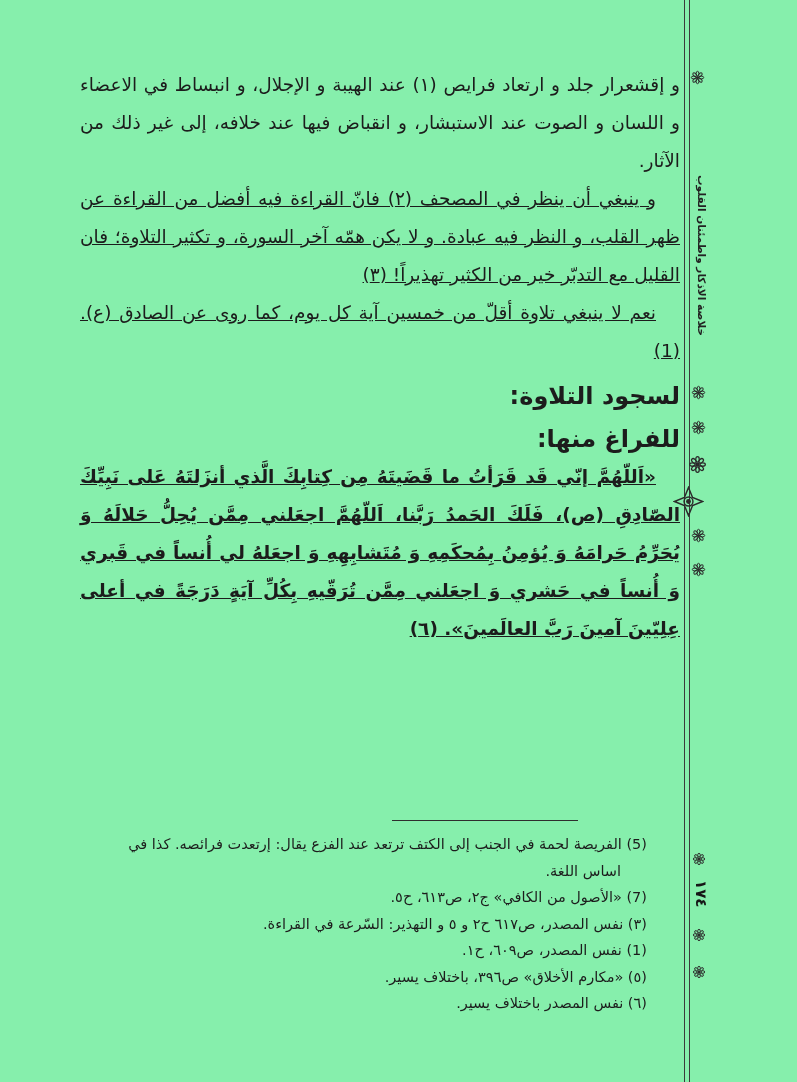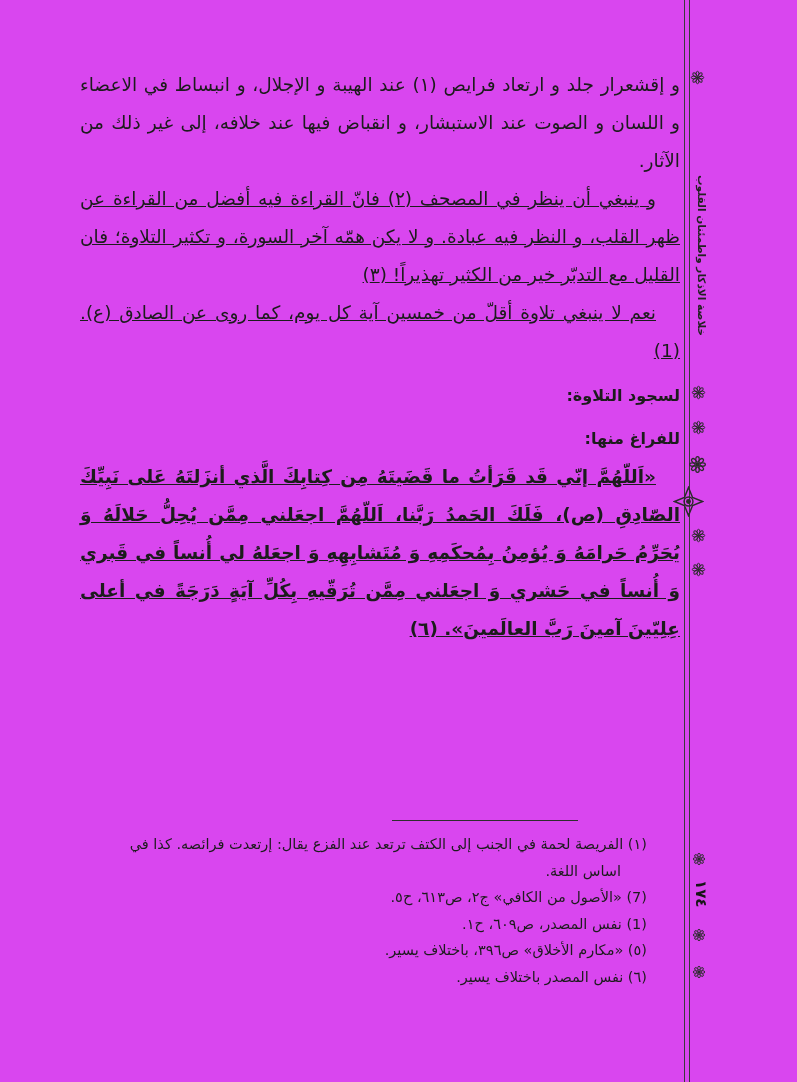--- a/index.html
+++ b/index.html
@@ -1,37 +1,37 @@
 <!DOCTYPE html>
 <html lang="ar"><head>
 <meta charset="utf-8">
 <style>
   * { margin:0; padding:0; box-sizing:border-box; }
   html,body { background:#e9e7e2; }
   .page {
     position:relative;
     width:797px; height:1082px;
     margin:0 auto;
-    background:#d946ef;
+    background:#86efac;
     overflow:hidden;
     direction:rtl;
     font-family:"DejaVu Sans", sans-serif;
     color:#1c1c1c;
   }
   
   .content {
     position:absolute;
     top:66px; right:117px; width:600px;
     text-align:justify;
     font-size:18.5px;
     line-height:38px;
   }
   .content p.indent { text-indent:24px;text-decoration:underline; }
   .heading {
-    font-size:16px;
+    font-size:24px;
     font-weight:bold;
     text-align:right;
     line-height:34px;
     margin-top:9px;
     margin-bottom:2px;
   }
   .quote { font-weight:bold; }
   
   .footnote-rule {
     position:absolute;
@@ -110,22 +110,23 @@
     <p class="indent">نعم لا ينبغي تلاوة أقلّ من خمسين آية كل يوم، كما روى عن الصادق (ع). (1)</p>
 
     <h2 class="heading">لسجود التلاوة:</h2>
 
     <h2 class="heading">للفراغ منها:</h2>
     <p class="quote indent">«اَللّهُمَّ إنّي قَد قَرَأتُ ما قَضَيتَهُ مِن كِتابِكَ الَّذي أنزَلتَهُ عَلى نَبِيِّكَ الصّادِقِ (ص)، فَلَكَ الحَمدُ رَبَّنا، اَللّهُمَّ اجعَلني مِمَّن يُحِلُّ حَلالَهُ وَ يُحَرِّمُ حَرامَهُ وَ يُؤمِنُ بِمُحكَمِهِ وَ مُتَشابِهِهِ وَ اجعَلهُ لي أُنساً في قَبري وَ أُنساً في حَشري وَ اجعَلني مِمَّن تُرَقّيهِ بِكُلِّ آيَةٍ دَرَجَةً في أعلى عِلِيّينَ آمينَ رَبَّ العالَمينَ». (٦)</p>
   </div>
 
   <div class="footnote-rule"></div>
   <div class="footnotes">
-    <p>(١) الفريصة لحمة في الجنب إلى الكتف ترتعد عند الفزع يقال: إرتعدت فرائصه. كذا في اساس اللغة.</p>
+    <p>(5) الفريصة لحمة في الجنب إلى الكتف ترتعد عند الفزع يقال: إرتعدت فرائصه. كذا في اساس اللغة.</p>
     <p>(7) «الأصول من الكافي» ج٢، ص٦١٣، ح٥.</p>
+    <p>(٣) نفس المصدر، ص٦١٧ ح٢ و ٥ و التهذير: السّرعة في القراءة.</p>
     <p>(1) نفس المصدر، ص٦٠٩، ح١.</p>
     <p>(٥) «مكارم الأخلاق» ص٣٩٦، باختلاف يسير.</p>
     <p>(٦) نفس المصدر باختلاف يسير.</p>
   </div>
 
   <div class="margin-rule"></div>
   <div class="spine-title">خلاصة الاذكار واطمئنان القلوب</div>
   <div class="page-number">١٧٤</div>
 
   <svg class="orn" style="left:690px;top:70px" width="15" height="15" viewBox="0 0 24 24">

